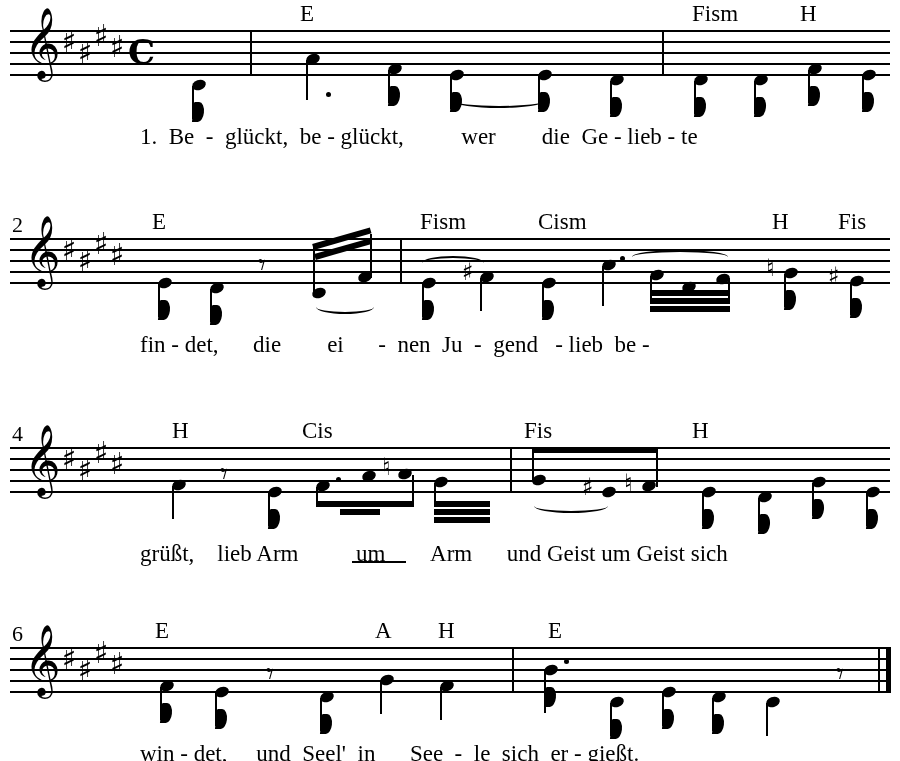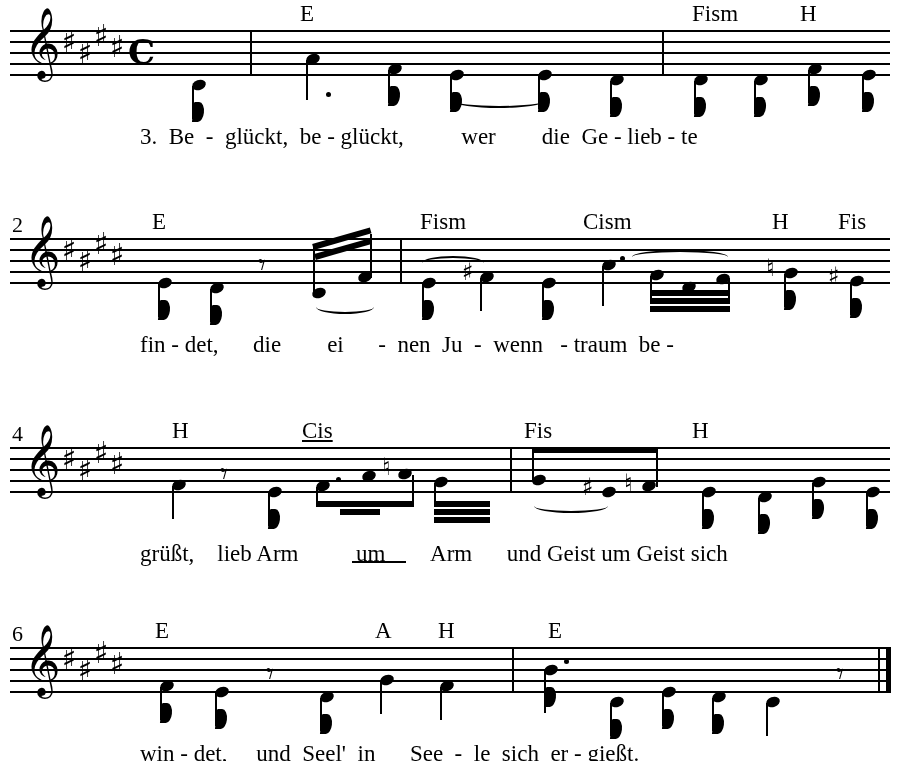--- a/index.html
+++ b/index.html
@@ -264,30 +264,30 @@
           <div class="stem"></div>
           <div class="flag"></div>
       </div>
       <div class="note down" style="left:852px; top:40px;">
         <div class="head"></div>
           <div class="stem"></div>
           <div class="flag"></div>
       </div>
     </div>
 
-    <div class="lyrics" style="left:140px; top:95px;">3.  Be  -  glückt,  be - glückt,          wer        die  Ge - lieb - te</div>
+    <div class="lyrics" style="left:140px; top:95px;">1.  Be  -  glückt,  be - glückt,          wer        die  Ge - lieb - te</div>
   </div>
 
   <div class="system" style="top:238px;">
 
     <div class="measnum" style="left:12px; top:-24px;">2</div>
 
     <div class="chord" style="left:152px; top:-28px;">E</div>
     <div class="chord" style="left:420px; top:-28px;">Fism</div>
-    <div class="chord" style="left:538px; top:-28px;margin-left:45px;">Cism</div>
+    <div class="chord" style="left:538px; top:-28px;">Cism</div>
     <div class="chord" style="left:772px; top:-28px;">H</div>
     <div class="chord" style="left:838px; top:-28px;">Fis</div>
 
     <div class="staff">
       <div class="line l0"></div>
       <div class="line l1"></div>
       <div class="line l2"></div>
       <div class="line l3"></div>
       <div class="line l4"></div>
 
@@ -371,29 +371,29 @@
       </div>
 
       <div class="accidental" style="left:818px; top:26px;">♯</div>
       <div class="note down" style="left:840px; top:38px;">
         <div class="head"></div>
           <div class="stem"></div>
           <div class="flag"></div>
       </div>
     </div>
 
-    <div class="lyrics" style="left:140px; top:95px;">fin - det,      die        ei      -  nen  Ju  -  wenn   - traum  be -</div>
+    <div class="lyrics" style="left:140px; top:95px;">fin - det,      die        ei      -  nen  Ju  -  gend   - lieb  be -</div>
   </div>
 
   <div class="system" style="top:447px;">
 
     <div class="measnum" style="left:12px; top:-24px;">4</div>
 
     <div class="chord" style="left:172px; top:-28px;">H</div>
-    <div class="chord" style="left:302px; top:-28px;text-decoration:underline;">Cis</div>
+    <div class="chord" style="left:302px; top:-28px;">Cis</div>
     <div class="chord" style="left:524px; top:-28px;">Fis</div>
     <div class="chord" style="left:692px; top:-28px;">H</div>
 
     <div class="staff">
       <div class="line l0"></div>
       <div class="line l1"></div>
       <div class="line l2"></div>
       <div class="line l3"></div>
       <div class="line l4"></div>
 

